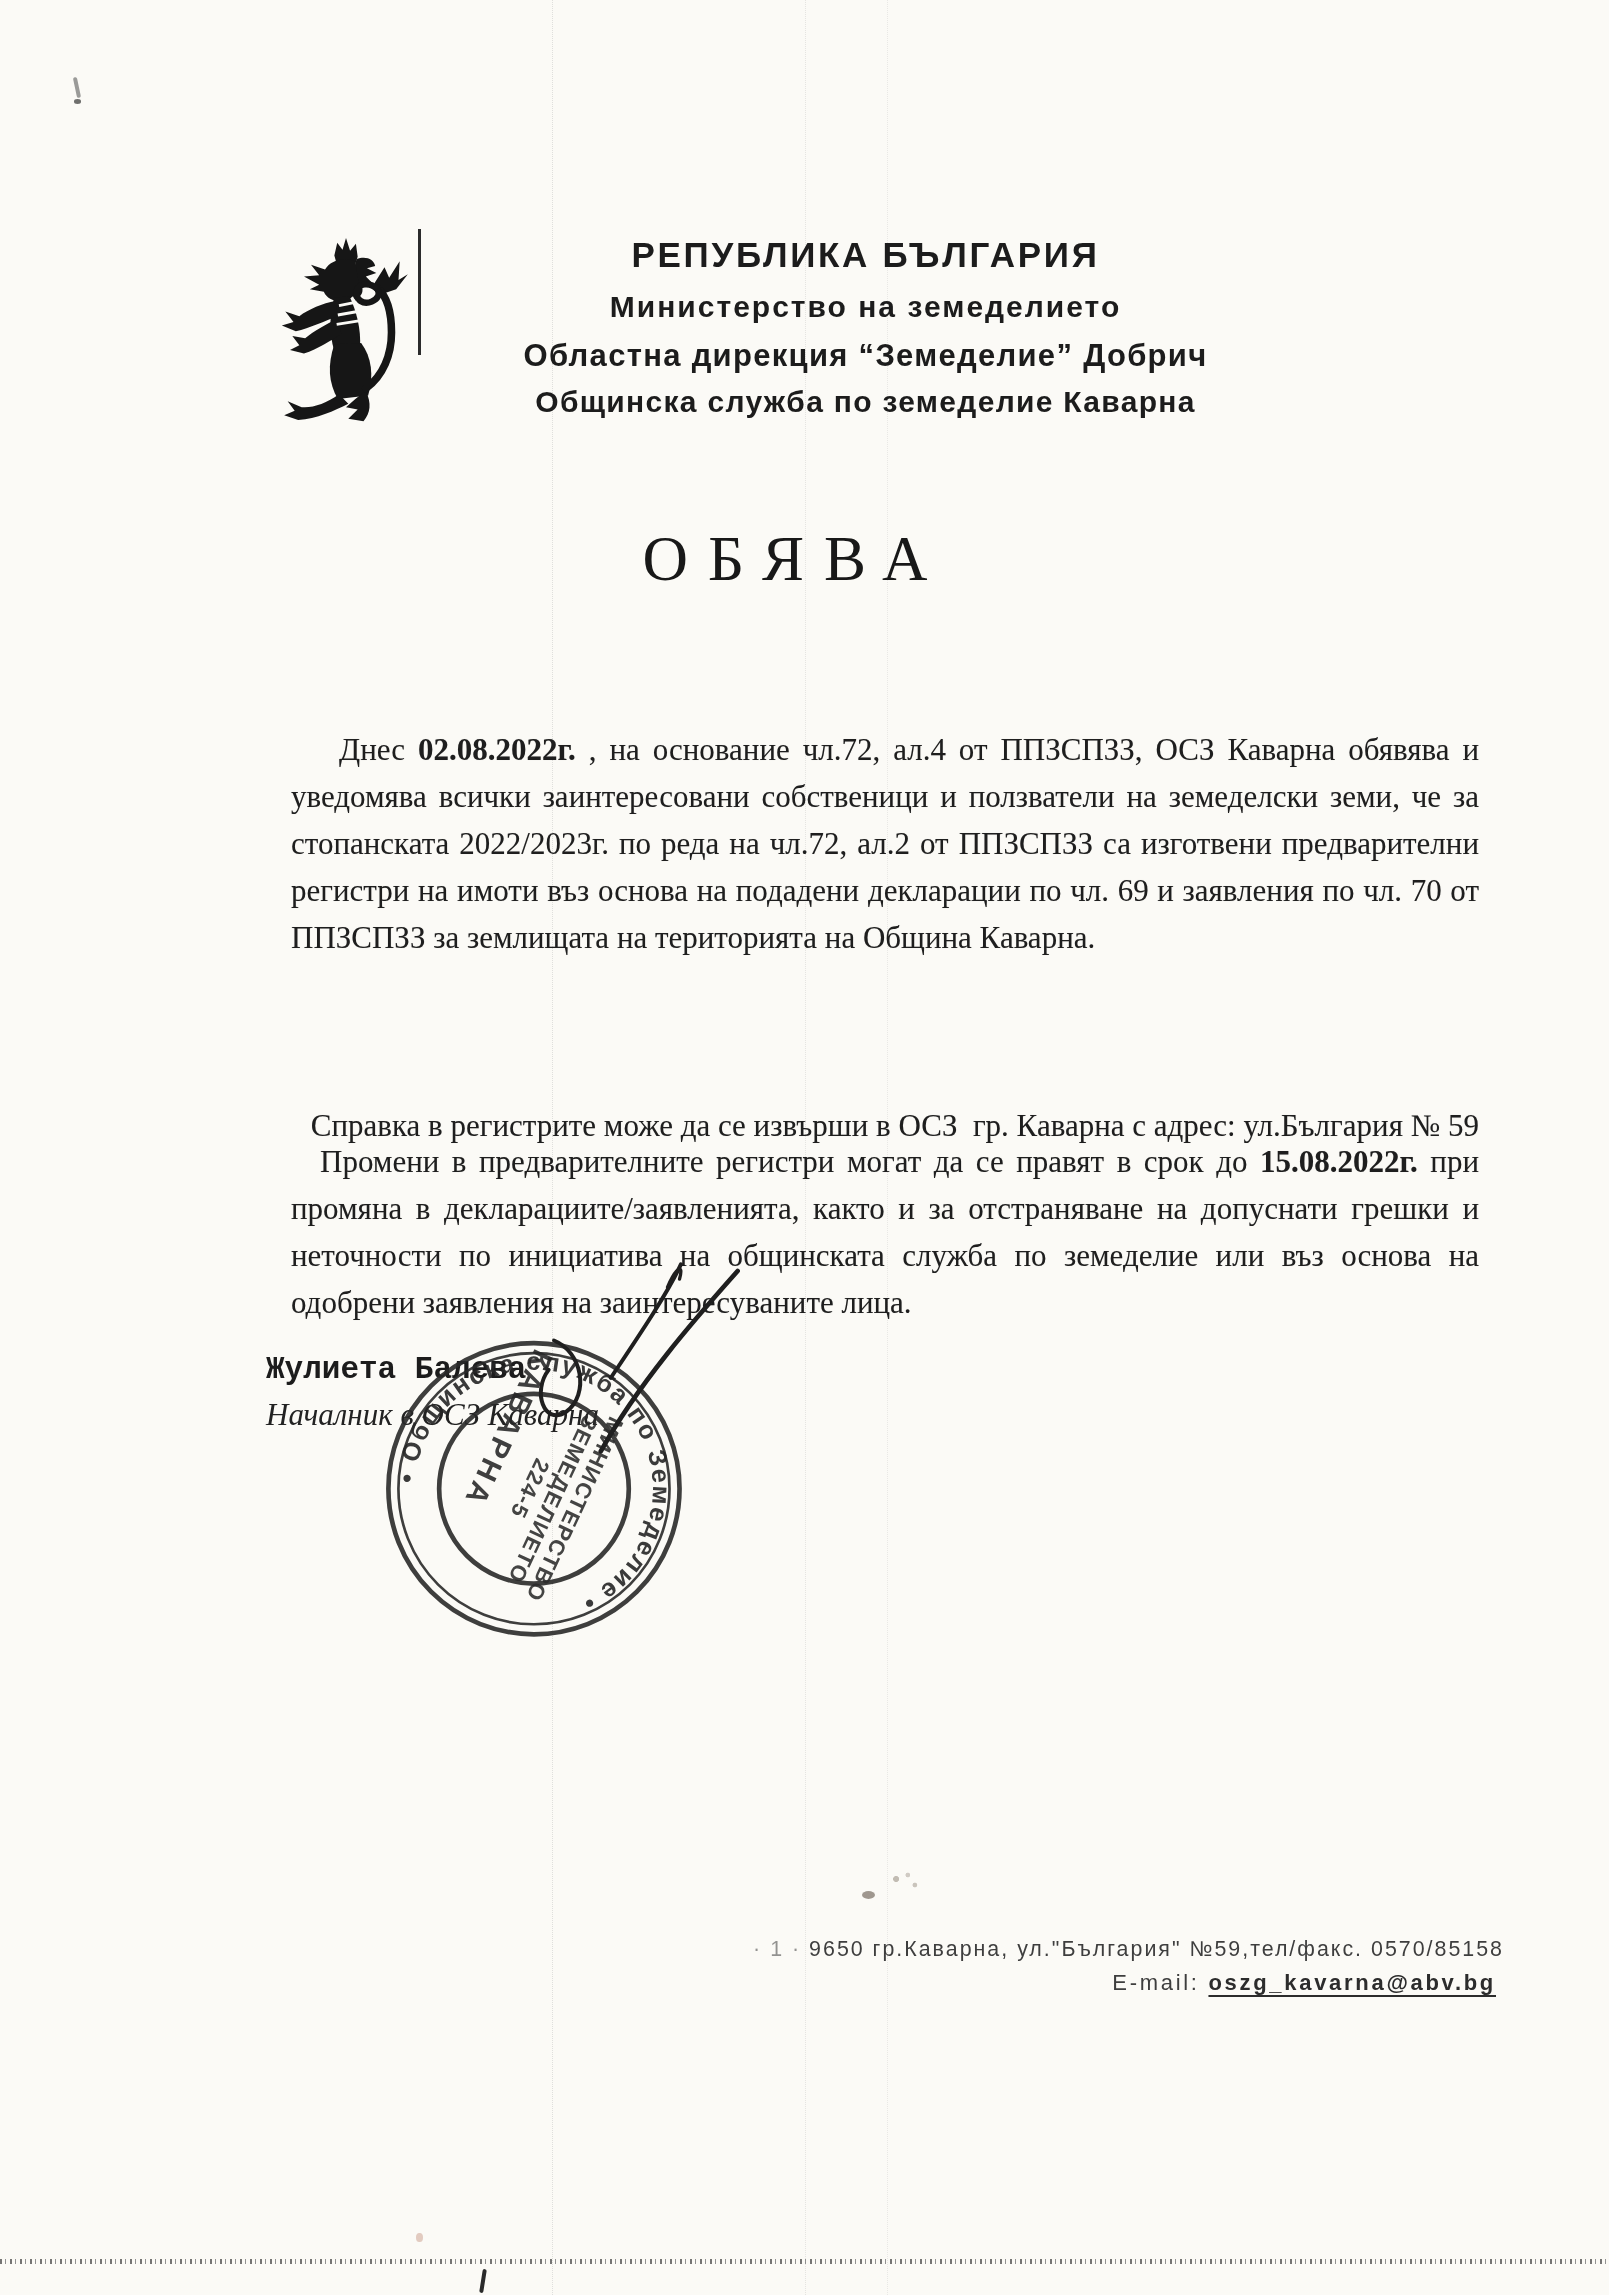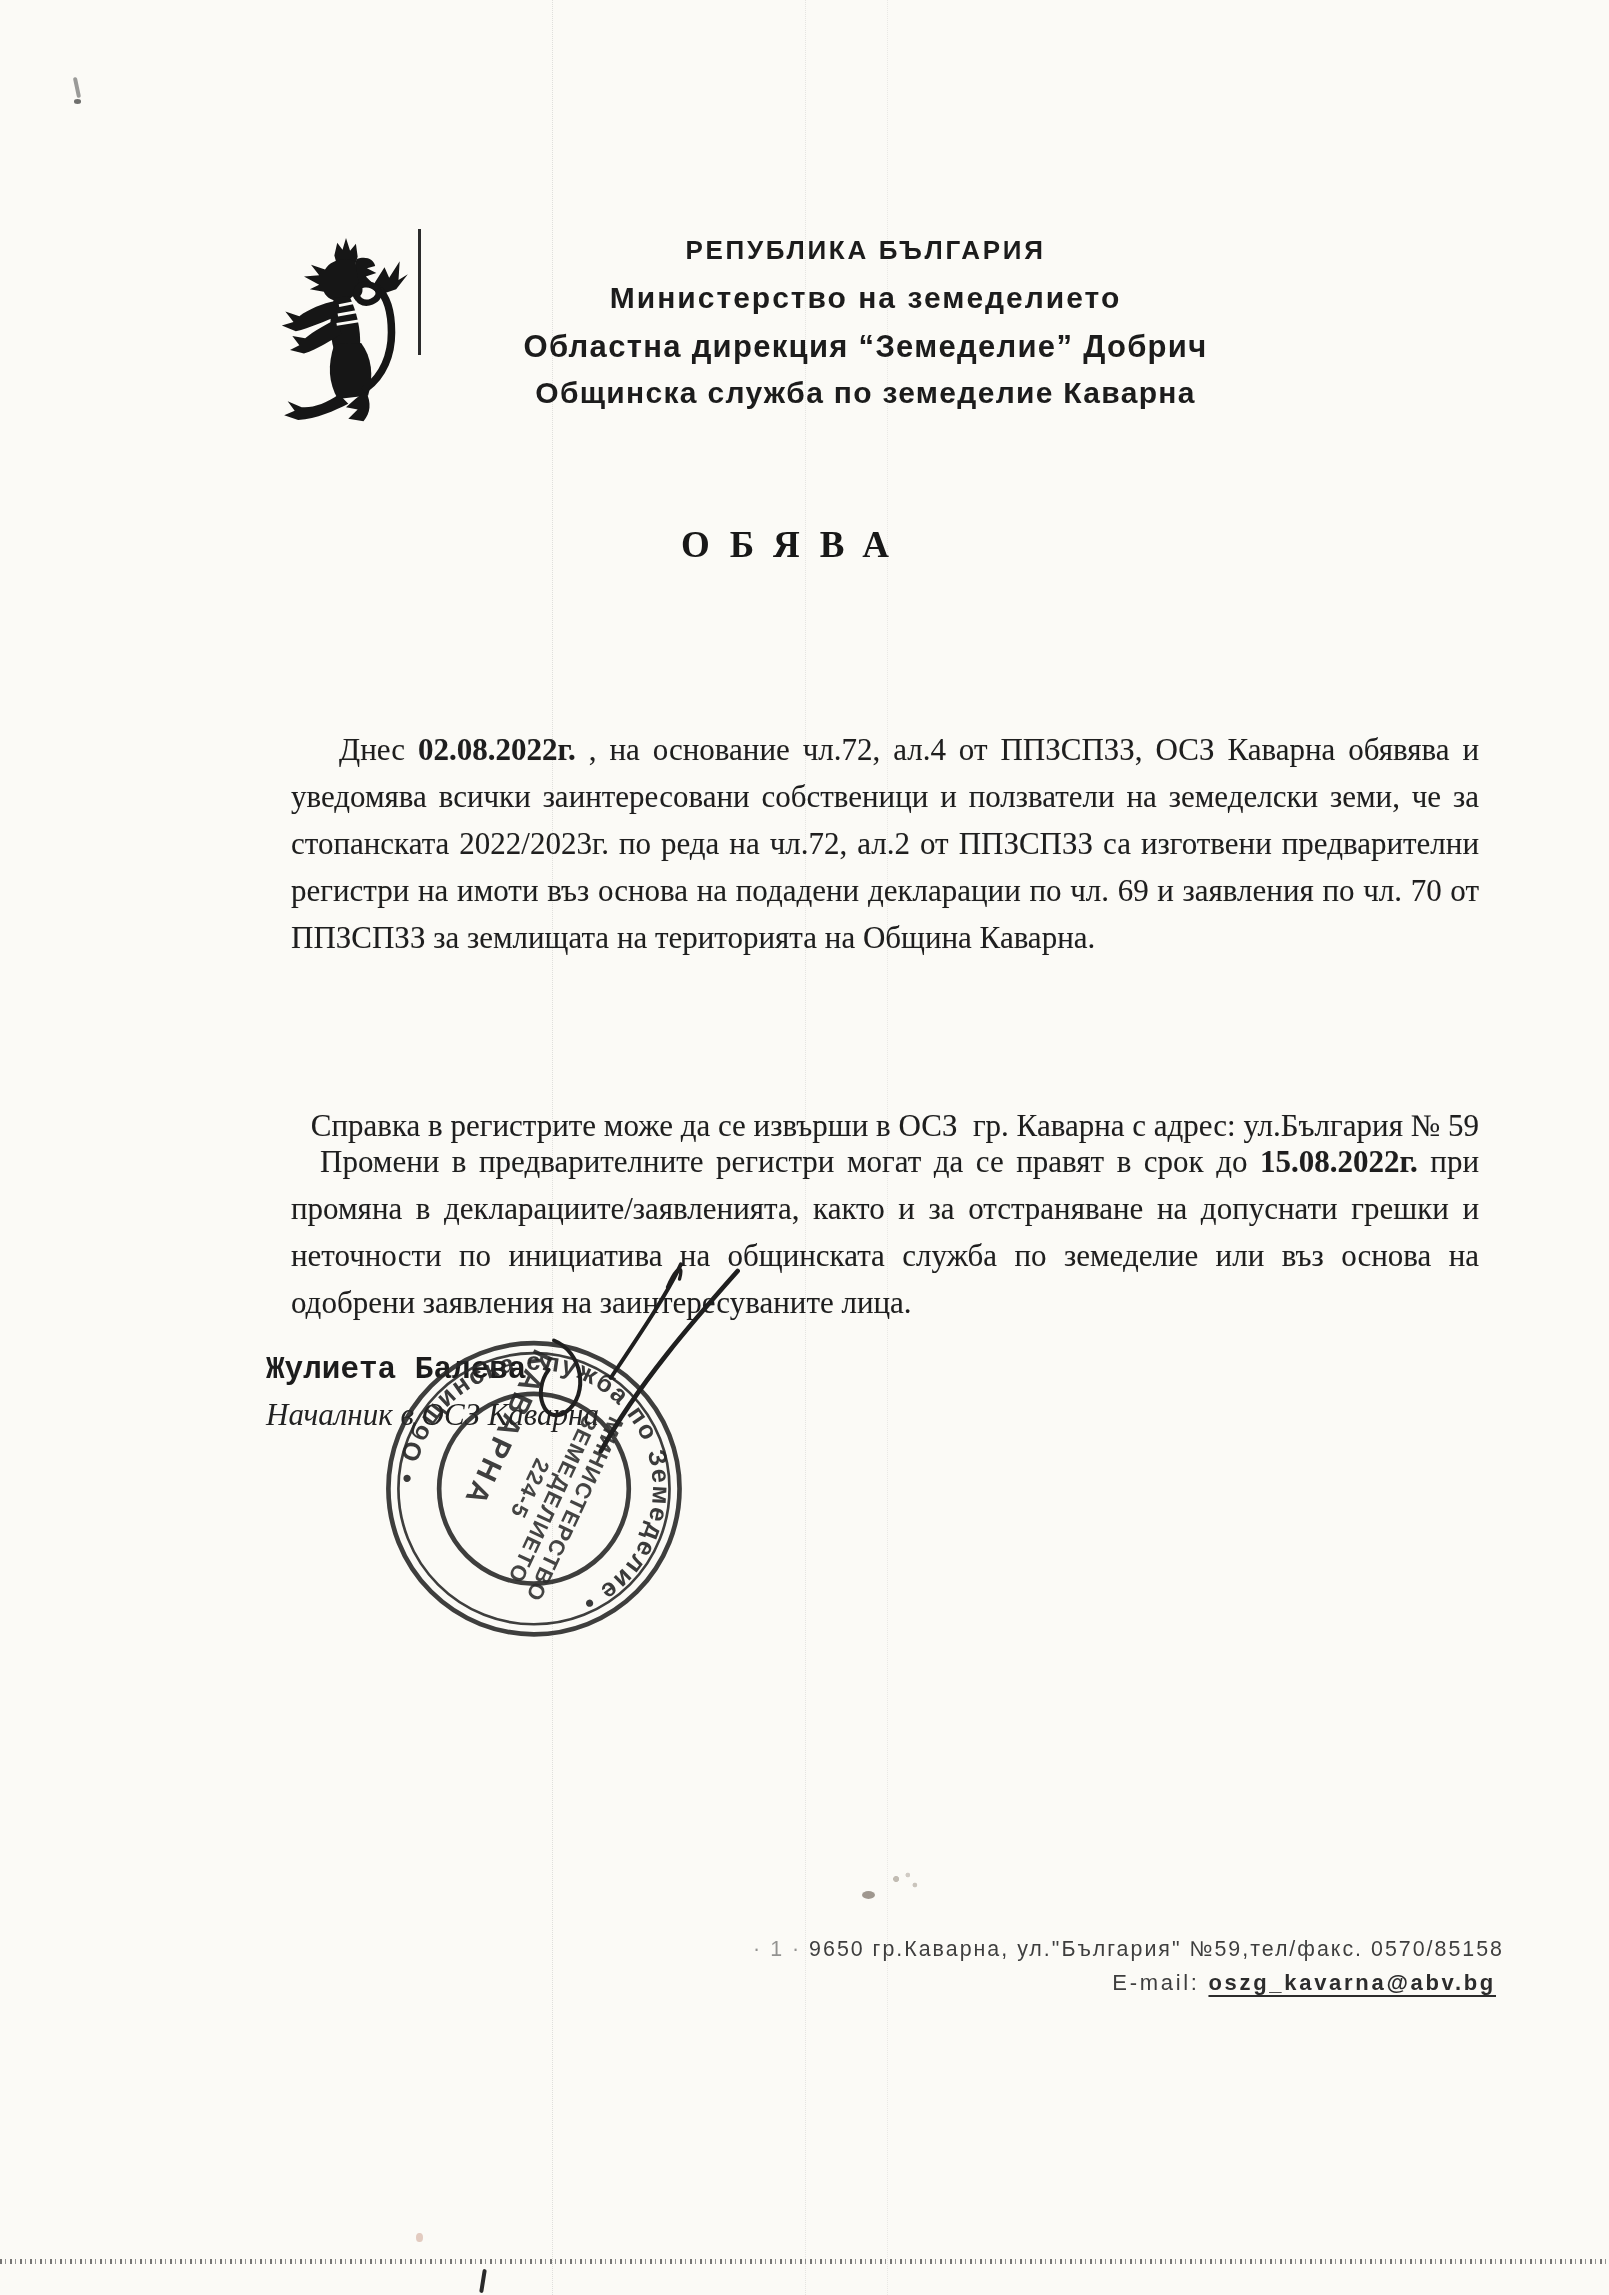--- a/index.html
+++ b/index.html
@@ -21,28 +21,28 @@
   }
   .smudge{position:absolute;border-radius:50%;}
   .pen-tick{position:absolute;left:481px;top:2269px;width:4px;height:24px;background:#2a2a2a;border-radius:2px;transform:rotate(9deg);}
   
   .emblem{position:absolute;left:269px;top:227px;width:140px;height:204px;}
   .hdr-divider{position:absolute;left:418px;top:229px;width:2.7px;height:126px;background:#2b2b2b;}
   .hdr-text{
     position:absolute;left:428px;top:235px;width:875px;text-align:center;
     font-family:"Liberation Sans","DejaVu Sans",sans-serif;font-weight:bold;color:#1c1c1c;
   }
-  .hdr-country{font-size:26px;letter-spacing:2.7px;margin:0 0 14.7px 0;}
+  .hdr-country{font-size:35px;letter-spacing:2.7px;margin:0 0 14.7px 0;}
   .hdr-ministry{font-size:30px;letter-spacing:2px;margin:0 0 14px 0;}
   .hdr-directorate{font-size:31px;letter-spacing:1.3px;margin:0 0 11.4px 0;}
   .hdr-office{font-size:30px;letter-spacing:1.3px;margin:0;}
   
   .doc-title{
     position:absolute;left:0;top:523px;width:1590px;text-align:center;
-    font-size:37px;font-weight:bold;letter-spacing:20px;color:#181818;
+    font-size:63px;font-weight:normal;letter-spacing:20px;color:#181818;
   }
   
   .body-par{
     position:absolute;left:281px;width:1188px;margin:10px;
     font-size:31px;line-height:1.52;text-align:justify;color:#1e1e1e;
     text-shadow:0 0 0.7px rgba(30,30,30,.25);
   }
   .p1{top:716px;text-indent:48px;}
   .p2{top:946px;text-indent:25.4px;}
   .p3{top:1092px;text-indent:18.7px;text-align:right;}

